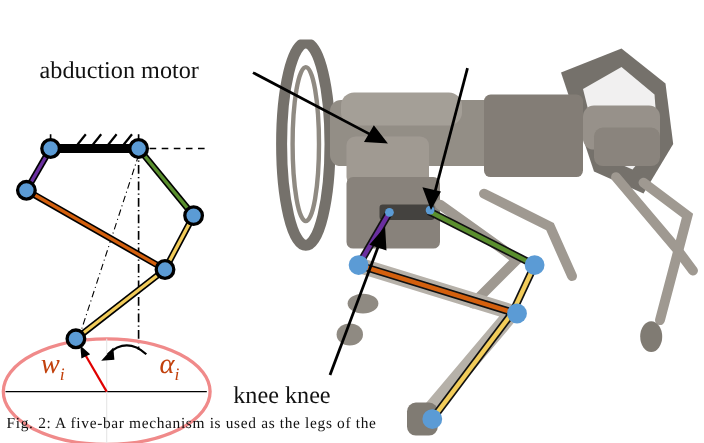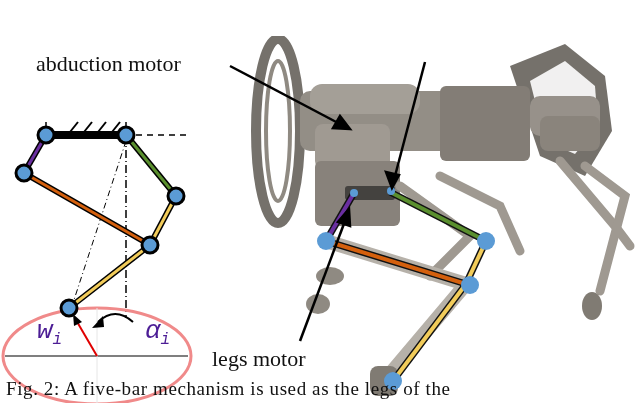--- a/index.html
+++ b/index.html
@@ -1,22 +1,22 @@
 <!DOCTYPE html>
 <html><head>
 <meta charset="utf-8">
 <style>
   html, body { margin: 0; padding: 0; background: #ffffff; }
   body { width: 640px; height: 403px; overflow: hidden; position: relative;
          font-family: "Liberation Serif", "DejaVu Serif", serif; color: #111; }
   .fig { position: absolute; left: 0; top: 0; width: 640px; height: 370px; margin-top: 36px; }
   .label { position: absolute; font-size: 22px; color: #111; white-space: nowrap; line-height: 1; }
-  .caption { position: absolute; left: 6px; top: 378px; width: 630px; font-size: 19px;
+  .caption { position: absolute; left: 6px; top: 378px; width: 630px; font-size: 14px;
              letter-spacing: 0.6px; white-space: nowrap; overflow: hidden; color: #111; }
-  .math { position: absolute; font-family: Liberation Mono, monospace; font-style: italic; font-size: 26px; color: #4c1d95; }
+  .math { position: absolute; font-family: Liberation Serif, serif; font-style: italic; font-size: 26px; color: #c2410c; }
   .math sub { font-size: 16px; }
 </style>
 </head>
 <body>
 
 <div class="fig">
   <svg width="640" height="370" viewBox="0 0 640 370">
 
     <g opacity="0.95">
 
@@ -116,19 +116,19 @@
       <circle cx="46" cy="99" r="8" fill="#5b9bd5" stroke="#000" stroke-width="3"></circle>
       <circle cx="126" cy="99" r="8" fill="#5b9bd5" stroke="#000" stroke-width="3"></circle>
       <circle cx="24" cy="137" r="8" fill="#5b9bd5" stroke="#000" stroke-width="3"></circle>
       <circle cx="176" cy="160" r="8" fill="#5b9bd5" stroke="#000" stroke-width="3"></circle>
       <circle cx="150" cy="209" r="8" fill="#5b9bd5" stroke="#000" stroke-width="3"></circle>
       <circle cx="69" cy="272" r="8" fill="#5b9bd5" stroke="#000" stroke-width="3"></circle>
     </g>
   </svg>
 
   <div class="label" style="left:36px; top:17px;">abduction motor</div>
-  <div class="label" style="left:212px; top:312px;">legs motor</div>
+  <div class="label" style="left:212px; top:312px;">knee knee</div>
 
   <div class="math" style="left:37px; top:280px;"><span>w</span><sub>i</sub></div>
   <div class="math" style="left:145px; top:280px;"><span>α</span><sub>i</sub></div>
 </div>
 
 <div class="caption">Fig. 2: A five-bar mechanism is used as the legs of the</div>
 
 </body></html>

